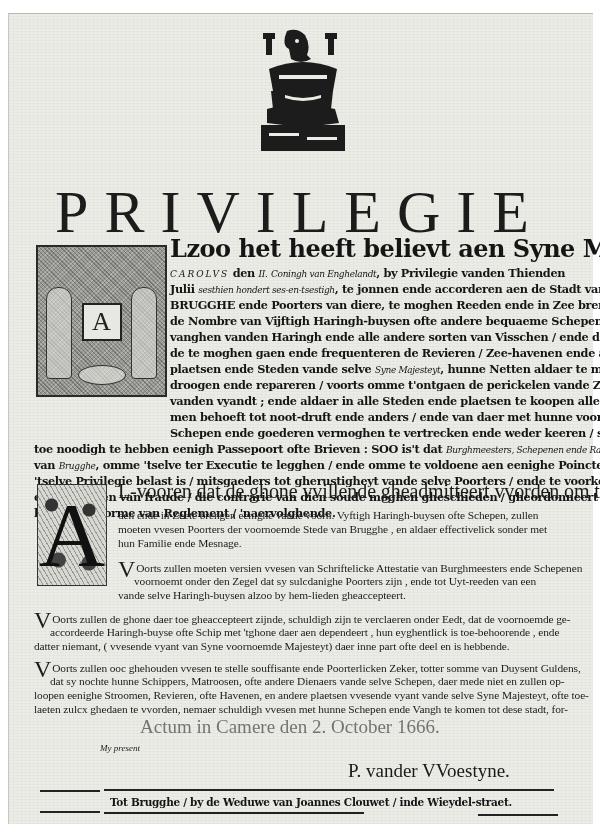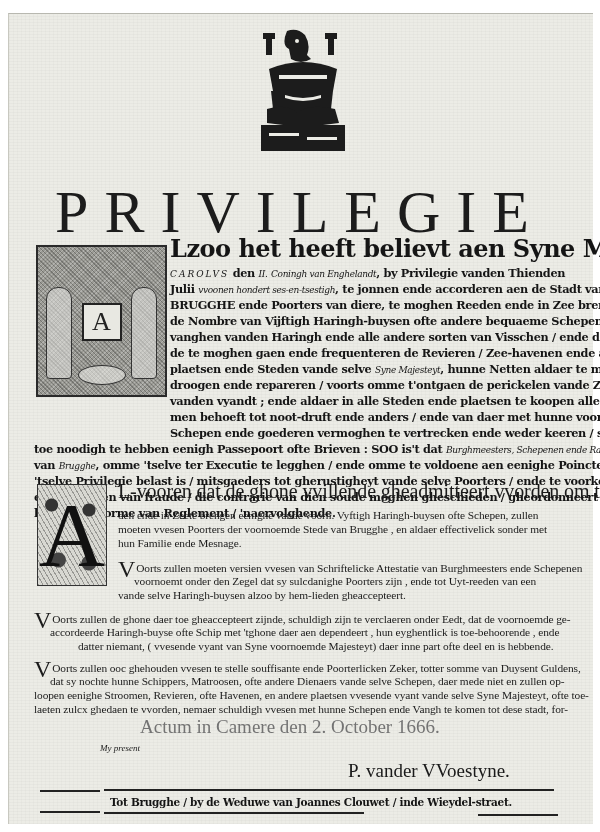--- a/index.html
+++ b/index.html
@@ -71,21 +71,21 @@
   <div class="shield">A</div>
   <div class="oval"></div>
 </div>
 
 <div class="bl lead">Lzoo het heeft believt aen Syne Majesteyt</div>
 
 <div class="bl gl" style="left:170px; top:265px;">
   <span class="it" style="letter-spacing:2px">CAROLVS</span><span> den </span><span class="it">II.</span><span> </span><span class="it">Coningh van Enghelandt</span><span>, by Privilegie vanden Thienden</span>
 </div>
 <div class="bl gl" style="left:170px; top:281px;">
-  <span>Julii </span><span class="it">vvoonen hondert ses-en-tsestigh</span><span>, te jonnen ende accorderen aen de Stadt van</span>
+  <span>Julii </span><span class="it">sesthien hondert ses-en-tsestigh</span><span>, te jonnen ende accorderen aen de Stadt van</span>
 </div>
 <div class="bl gl" style="left:170px; top:297px;">BRUGGHE ende Poorters van diere, te moghen Reeden ende in Zee brenghen</div>
 <div class="bl gl" style="left:170px; top:313px;">de Nombre van Vijftigh Haringh-buysen ofte andere bequaeme Schepen tot</div>
 <div class="bl gl" style="left:170px; top:329px;">vanghen vanden Haringh ende alle andere sorten van Visschen / ende daer me-</div>
 <div class="bl gl" style="left:170px; top:345px;">de te moghen gaen ende frequenteren de Revieren / Zee-havenen ende anders</div>
 <div class="bl gl" style="left:170px; top:361px;">
   <span>plaetsen ende Steden vande selve </span><span class="it">Syne Majesteyt</span><span>, hunne Netten aldaer te mogen</span>
 </div>
 <div class="bl gl" style="left:170px; top:377px;">droogen ende repareren / voorts omme t'ontgaen de perickelen vande Zee ende</div>
 <div class="bl gl" style="left:170px; top:393px;">vanden vyandt ; ende aldaer in alle Steden ende plaetsen te koopen alle 'tghene</div>
@@ -109,21 +109,21 @@
 <div class="rl" style="left:118px; top:508px;">den ende in Zeete brengen eenighe vande voorn. Vyftigh Haringh-buysen ofte Schepen, zullen</div>
 <div class="rl" style="left:118px; top:522px;">moeten vvesen Poorters der voornoemde Stede van Brugghe , en aldaer effectivelick sonder met</div>
 <div class="rl" style="left:118px; top:536px;">hun Familie ende Mesnage.</div>
 
 <div class="rl" style="left:118px; top:560px;text-align:center;"><span class="capV">V</span><span>Oorts zullen moeten versien vvesen van Schriftelicke Attestatie van Burghmeesters ende Schepenen</span></div>
 <div class="rl" style="left:134px; top:574px;">voornoemt onder den Zegel dat sy sulcdanighe Poorters zijn , ende tot Uyt-reeden van een</div>
 <div class="rl" style="left:118px; top:588px;">vande selve Haringh-buysen alzoo by hem-lieden gheaccepteert.</div>
 
 <div class="rl" style="left:34px; top:611px;"><span class="capV">V</span><span>Oorts zullen de ghone daer toe gheaccepteert zijnde, schuldigh zijn te verclaeren onder Eedt, dat de voornoemde ge-</span></div>
 <div class="rl" style="left:50px; top:625px;">accordeerde Haringh-buyse ofte Schip met 'tghone daer aen dependeert , hun eyghentlick is toe-behoorende , ende</div>
-<div class="rl" style="left:34px; top:639px;margin-left:44px;">datter niemant, ( vvesende vyant van Syne voornoemde Majesteyt) daer inne part ofte deel en is hebbende.</div>
+<div class="rl" style="left:34px; top:639px;">datter niemant, ( vvesende vyant van Syne voornoemde Majesteyt) daer inne part ofte deel en is hebbende.</div>
 
 <div class="rl" style="left:34px; top:660px;"><span class="capV">V</span><span>Oorts zullen ooc ghehouden vvesen te stelle souffisante ende Poorterlicken Zeker, totter somme van Duysent Guldens,</span></div>
 <div class="rl" style="left:50px; top:674px;">dat sy nochte hunne Schippers, Matroosen, ofte andere Dienaers vande selve Schepen, daer mede niet en zullen op-</div>
 <div class="rl" style="left:34px; top:688px;">loopen eenighe Stroomen, Revieren, ofte Havenen, en andere plaetsen vvesende vyant vande selve Syne Majesteyt, ofte toe-</div>
 <div class="rl" style="left:34px; top:702px;">laeten zulcx ghedaen te vvorden, nemaer schuldigh vvesen met hunne Schepen ende Vangh te komen tot dese stadt, for-</div>
 
 <div class="date">Actum in Camere den 2. October 1666.</div>
 <div class="myp">My present</div>
 <div class="sig">P. vander VVoestyne.</div>
 

